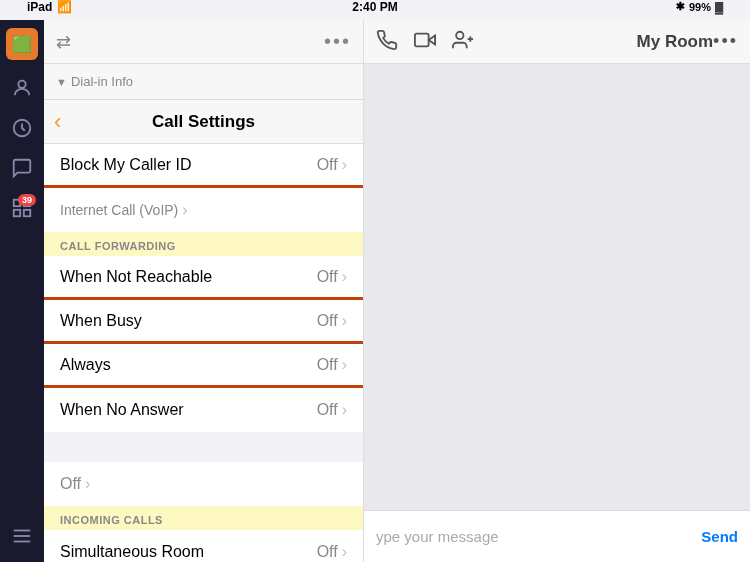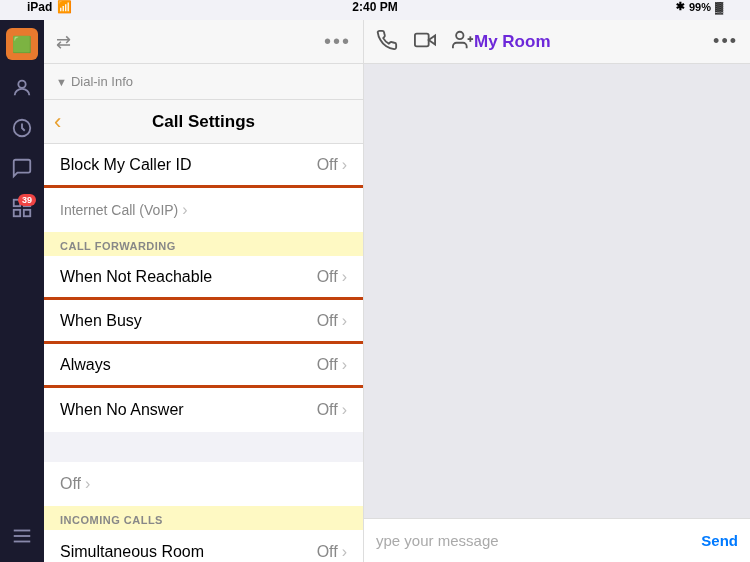--- a/index.html
+++ b/index.html
@@ -209,35 +209,35 @@
       background: #f7f7f7;
       border-bottom: 1px solid #ddd;
       display: flex;
       align-items: center;
       justify-content: space-between;
       padding: 0 12px;
     }
     .room-title {
       font-size: 17px;
       font-weight: 600;
-      color: #6d28d9;
-      flex: 1;
-      text-align: left;
+      color: #404040;
+      flex: 1;
+      text-align: right;
     }
     .room-icons {
       display: flex;
       gap: 16px;
       align-items: center;
     }
     .room-body {
       flex: 1;
       background: #e8e8ed;
     }
     .room-footer {
-      height: 44px;
+      height: 52px;
       background: white;
       border-top: 1px solid #ddd;
       display: flex;
       align-items: center;
       padding: 0 12px;
     }
     .room-input {
       flex: 1;
       font-size: 15px;
       color: #aaa;

